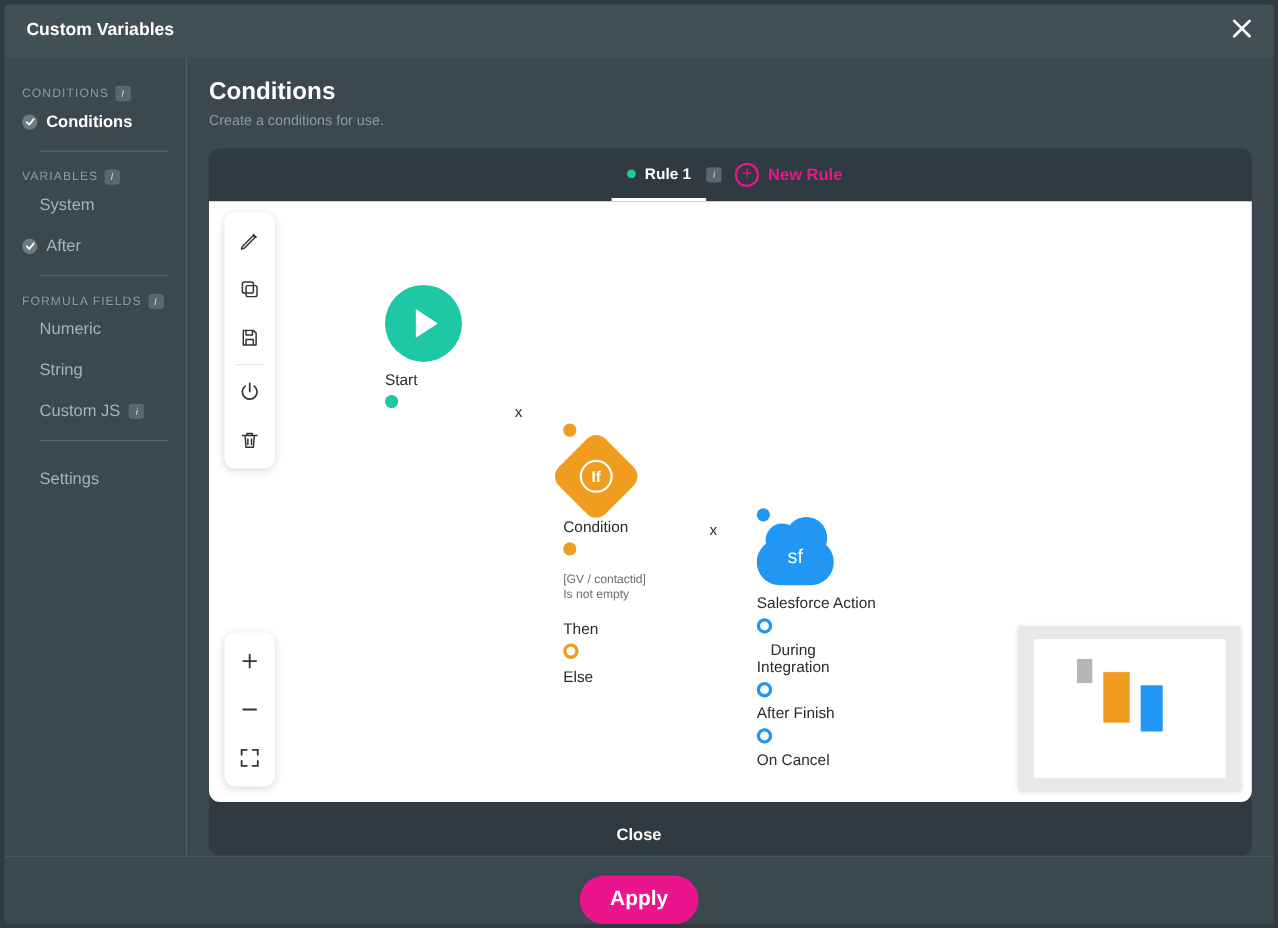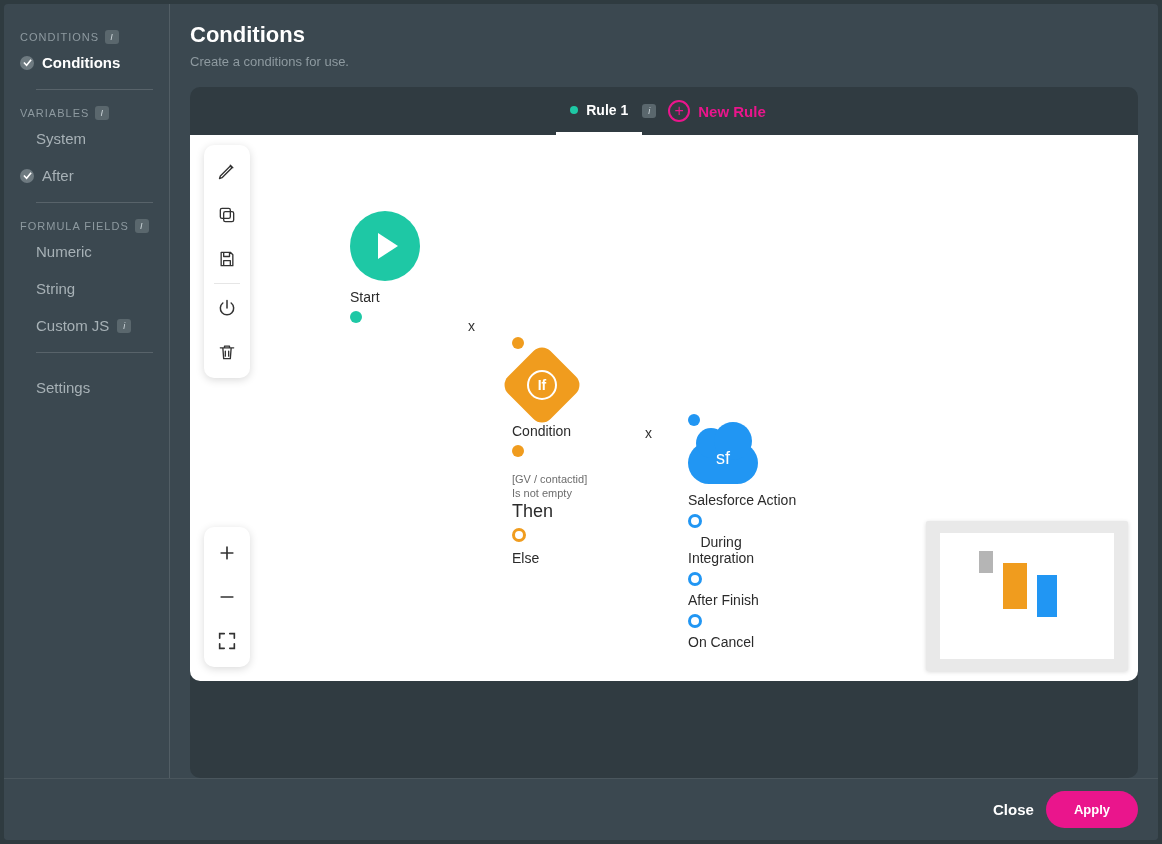--- a/index.html
+++ b/index.html
@@ -158,34 +158,43 @@
   }
   .minimap-inner{background:#fff;width:100%;height:100%;position:relative}
   .mm-block{position:absolute}
   .mm-gray{background:#b5b5b5;width:14px;height:22px;left:39px;top:18px}
   .mm-orange{background:var(--orange);width:24px;height:46px;left:63px;top:30px}
   .mm-blue{background:var(--blue);width:20px;height:42px;left:97px;top:42px}
 
   
   .modal-footer{
     height:62px;display:flex;align-items:center;justify-content:flex-end;
-    padding:0 20px;background:var(--bg-modal);
+    gap:18px;padding:0 20px;background:var(--bg-modal);
     border-top:1px solid rgba(255,255,255,.08);
+    flex-direction:column;
   }
   .btn-text{color:#fff;font-weight:600;font-size:15px;cursor:pointer;padding:10px 12px}
   .btn-pink{
     background:var(--pink);color:#fff;border:none;border-radius:24px;
-    padding:11px 28px;font-weight:700;font-size:13px;cursor:pointer;
+    padding:11px 28px;font-weight:700;font-size:19px;cursor:pointer;
   }
 </style>
 </head>
 <body>
 
 <div class="modal">
 
+  <div class="modal-header">
+    <div class="modal-title">Custom Variables</div>
+    <div class="close-x">
+      <svg width="18" height="18" viewBox="0 0 18 18">
+          <path d="M2 2 L16 16 M16 2 L2 16" stroke="#fff" stroke-width="2.5" stroke-linecap="round"></path>
+        </svg>
+    </div>
+  </div>
 
   <div class="modal-body">
 
     <div class="sidebar">
       <div class="sb-section-title">
         <span>CONDITIONS</span>
         <span class="sb-info-badge">i</span>
       </div>
       <div class="sb-item active">
         <span class="sb-check">
@@ -275,21 +284,21 @@
 
           <div class="node" style="left:322px;top:202px">
             <div class="port orange" style="margin-bottom:6px;margin-top:0"></div>
             <div class="cond-diamond">
               <div class="cond-inner">If</div>
             </div>
             <div class="node-label">Condition</div>
             <div class="port orange"></div>
             <div class="tiny-text" style="margin-top:16px">[GV / contactid]</div>
             <div class="tiny-text">Is not empty</div>
-            <div style="font-size:18px;margin-top:0">Then</div>
+            <div style="font-size:14px;margin-top:14px">Then</div>
             <div class="port-ring"></div>
             <div style="font-size:14px;margin-top:8px">Else</div>
           </div>
 
           <div class="node" style="left:498px;top:279px">
             <div class="port blue" style="margin-bottom:16px;margin-top:0"></div>
             <div class="cloud">
                 <span>sf</span>
               </div>
             <div class="node-label">Salesforce Action</div>

